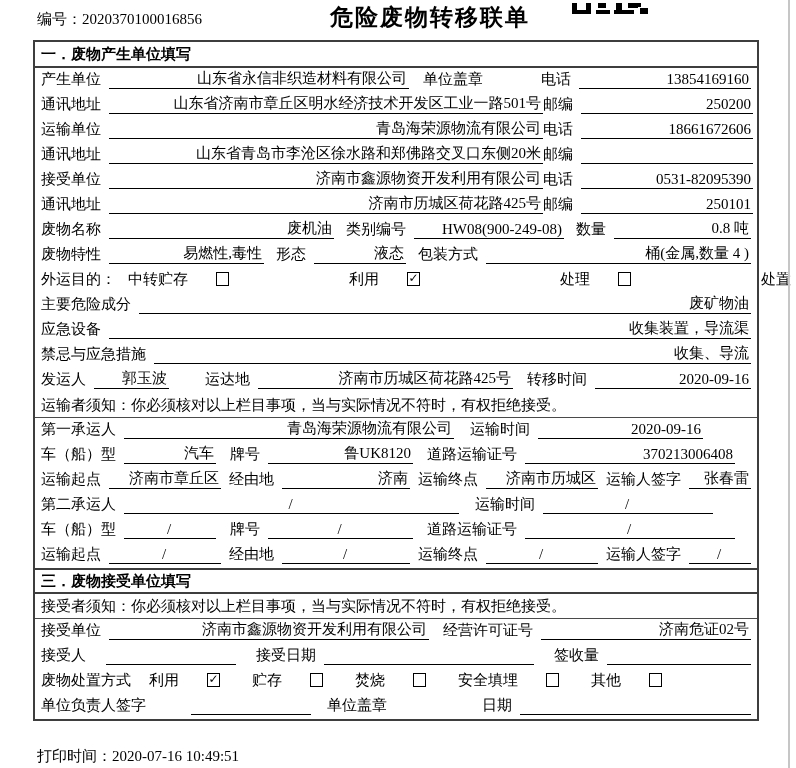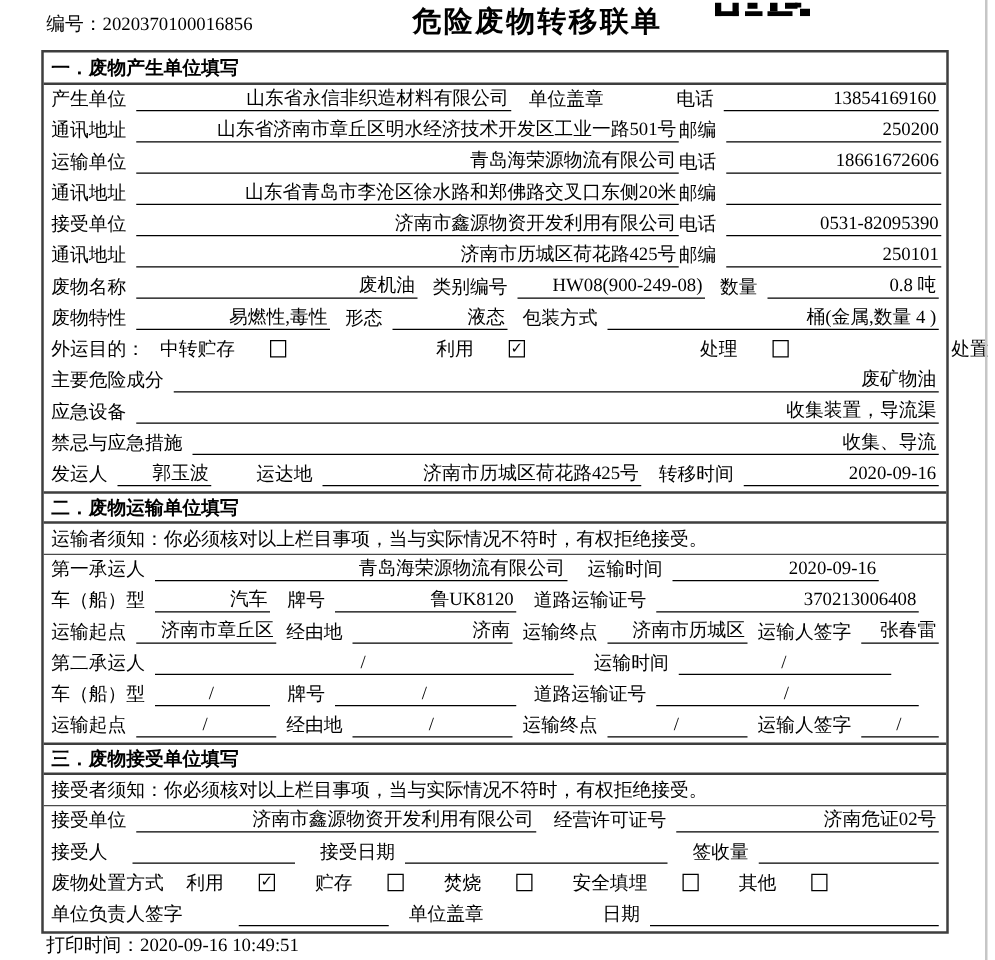--- a/index.html
+++ b/index.html
@@ -168,21 +168,20 @@
 
   <div class="row">
     <span class="lb">发运人</span>
     <span class="u" style="width:75px">郭玉波</span>
     <span class="lb" style="margin-left:36px">运达地</span>
     <span class="u" style="width:255px">济南市历城区荷花路425号</span>
     <span class="lb" style="margin-left:14px">转移时间</span>
     <span class="u fill">2020-09-16</span>
   </div>
 
-  <div class="sec">二．废物运输单位填写</div>
 
   <div class="notice">运输者须知：你必须核对以上栏目事项，当与实际情况不符时，有权拒绝接受。</div>
 
   <div class="row">
     <span class="lb">第一承运人</span>
     <span class="u" style="width:330px">青岛海荣源物流有限公司</span>
     <span class="lb" style="margin-left:16px">运输时间</span>
     <span class="u" style="width:165px">2020-09-16</span>
   </div>
 
@@ -281,16 +280,16 @@
     <span class="lb">单位负责人签字</span>
     <span class="u" style="width:120px;margin-left:45px"></span>
     <span class="lb" style="margin-left:16px">单位盖章</span>
     <span class="lb" style="margin-left:95px">日期</span>
     <span class="u fill"></span>
   </div>
 
 </div>
 
 <div class="print-time">
-  <span>打印时间：</span><span>2020-09-16 10:49:51</span>
+  <span>打印时间：</span><span>2020-07-16 10:49:51</span>
 </div>
 
 <div class="edge-line"></div>
 
 </body></html>

